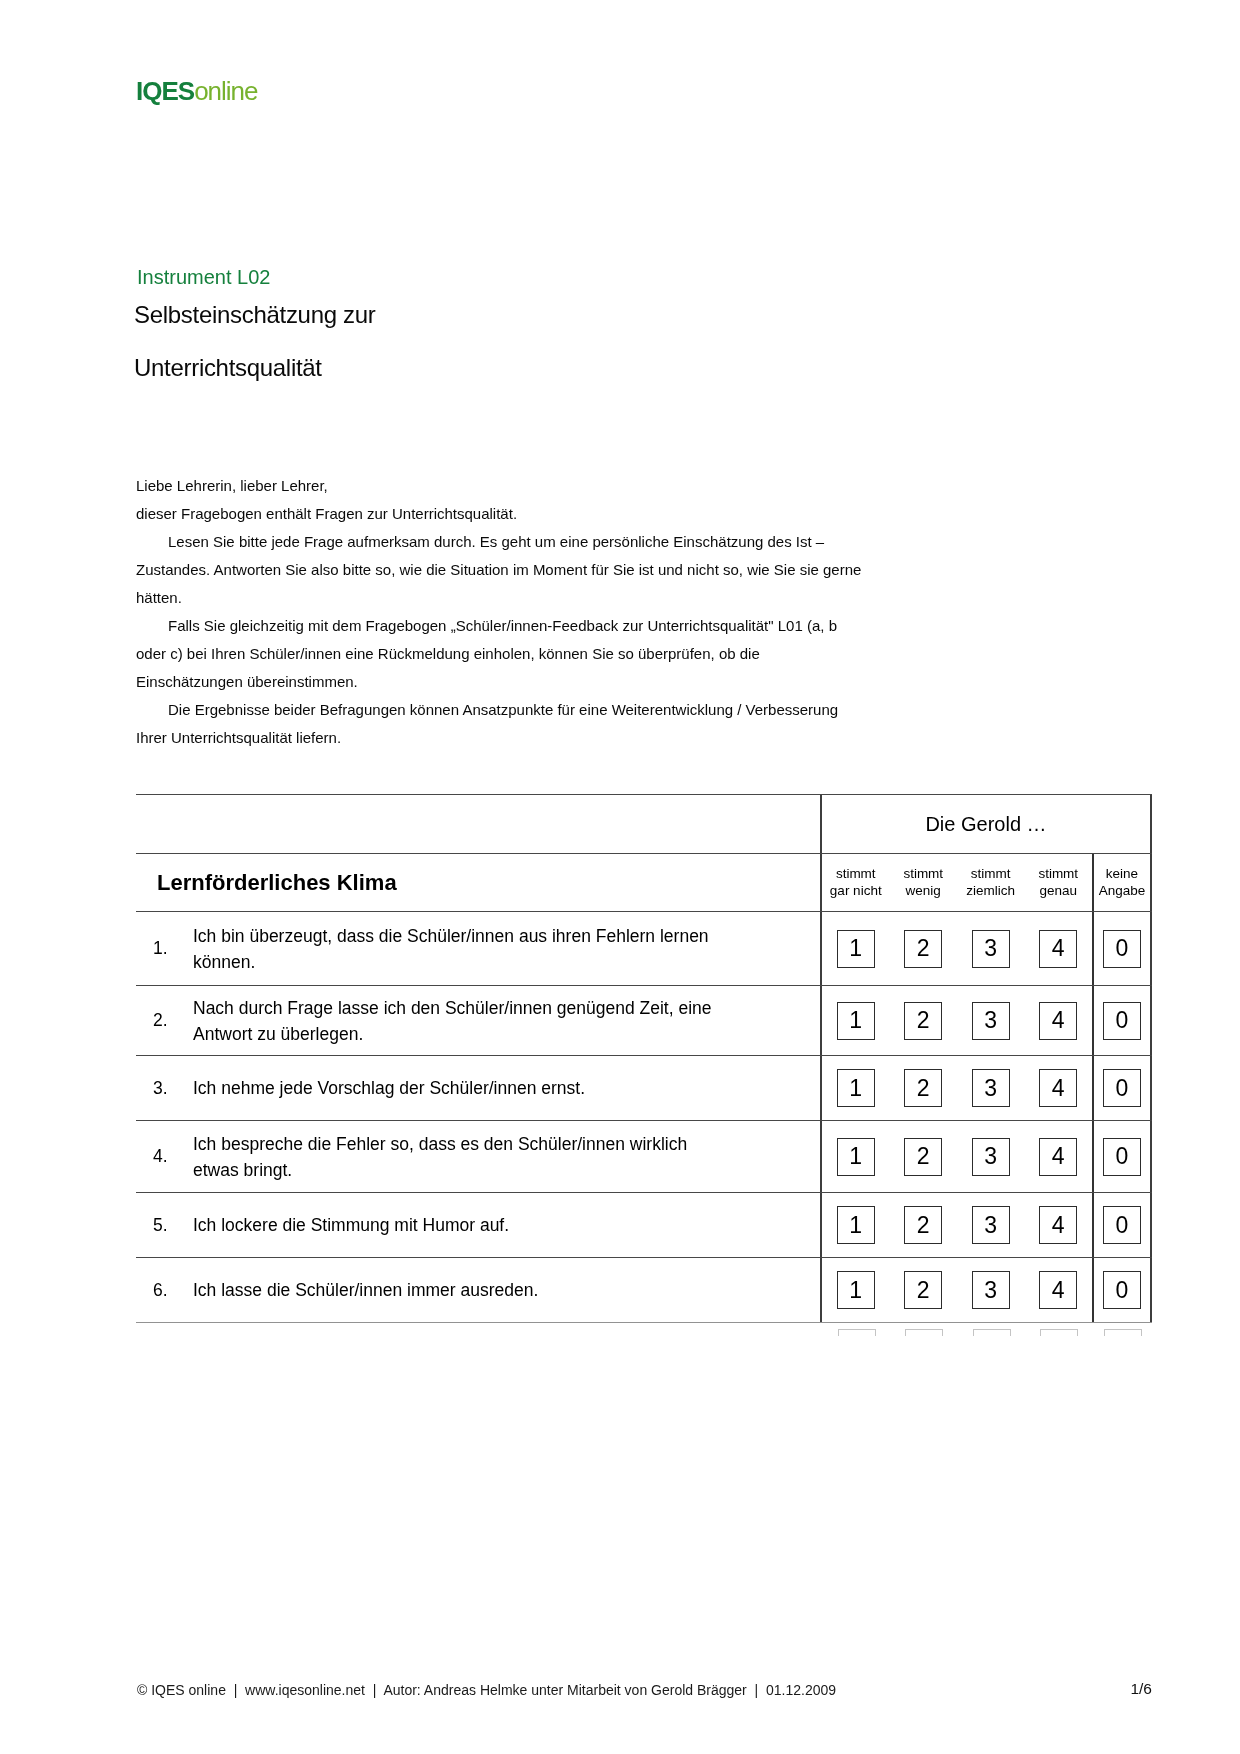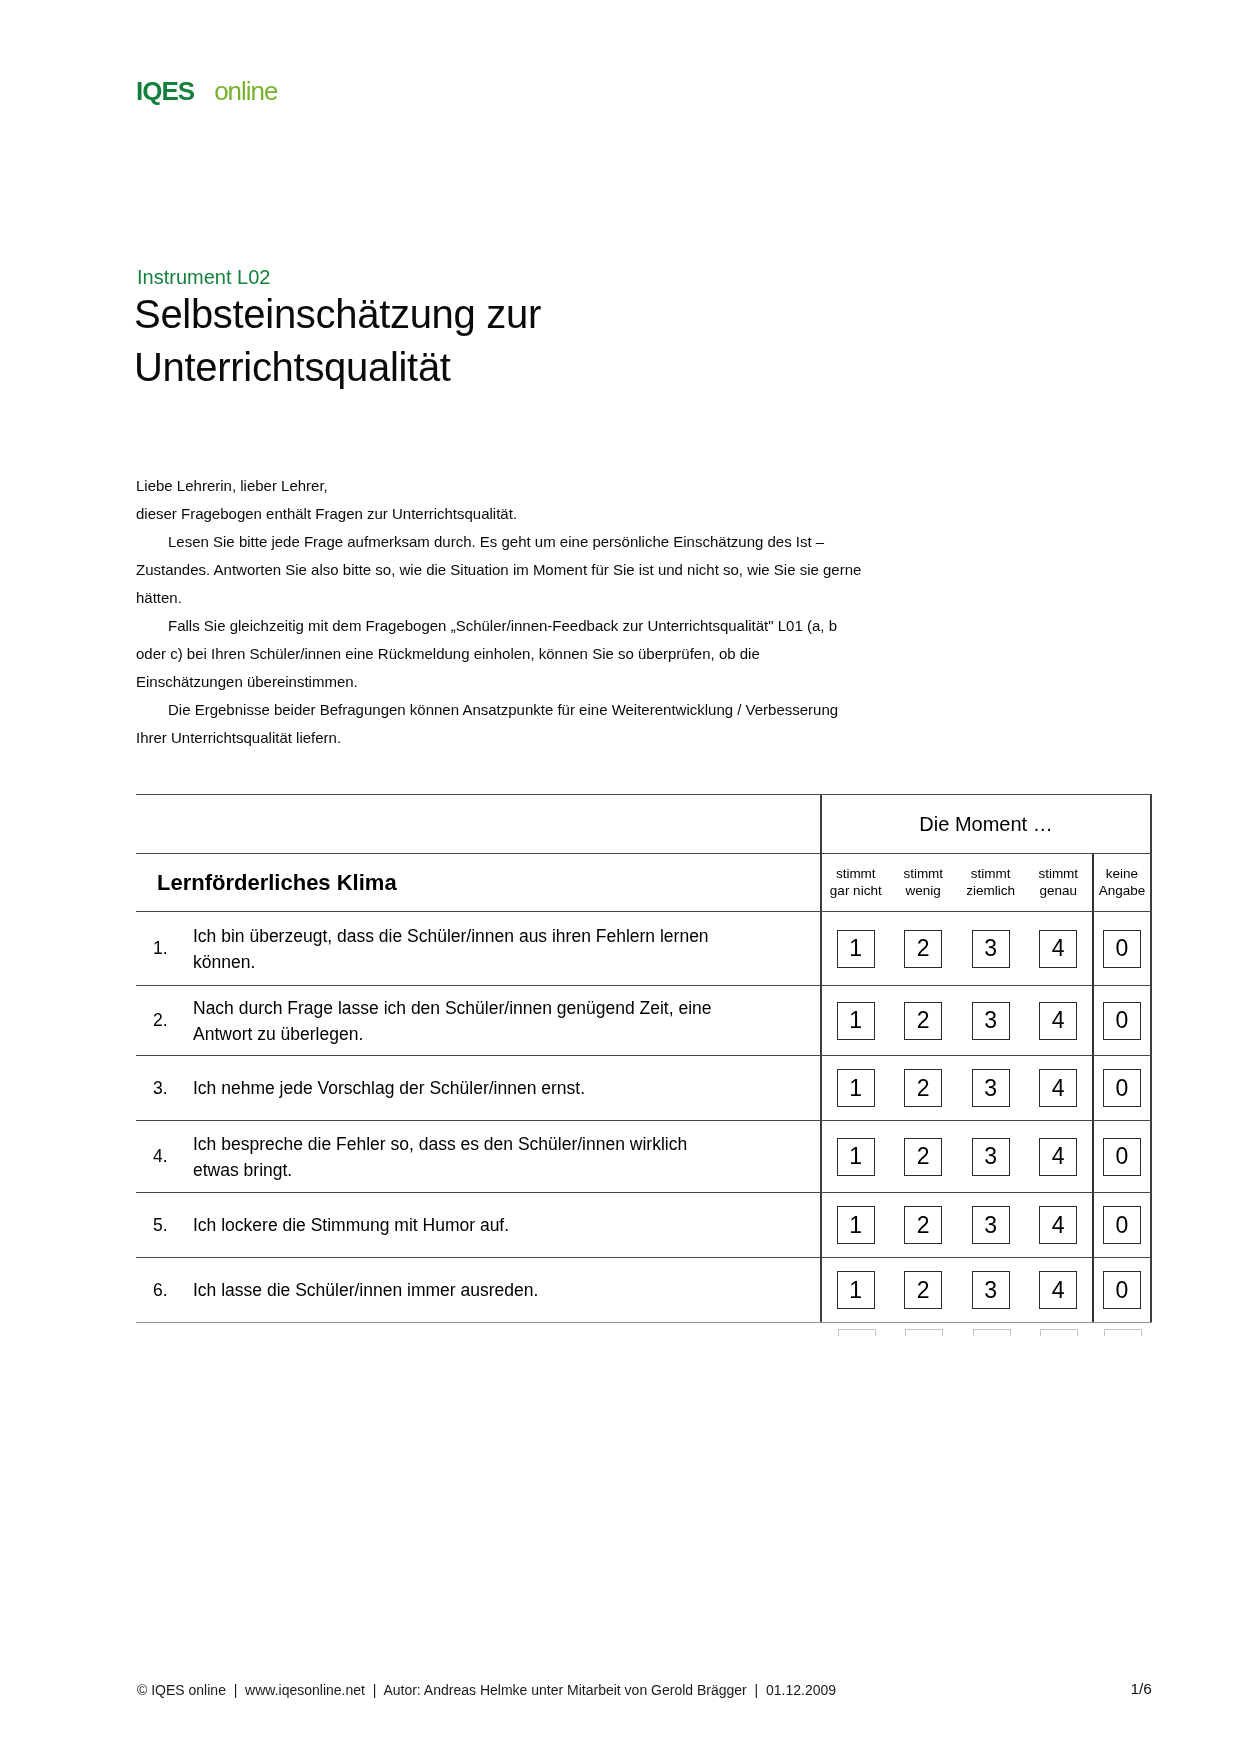--- a/index.html
+++ b/index.html
@@ -9,28 +9,28 @@
     height:1754px;
     background:#ffffff;
     font-family:"Liberation Sans", sans-serif;
     color:#000;
     overflow:hidden;
   }
 
   
   .brand { position:absolute; left:136px; top:76px; display:flex; align-items:baseline; }
   .logo-iqes { font-size:26px; font-weight:700; color:#15803d; letter-spacing:-1px; }
-  .logo-online { font-size:26px; font-weight:400; color:#77b22e; letter-spacing:-1px; margin-left:20px;text-align:right; }
+  .logo-online { font-size:26px; font-weight:400; color:#77b22e; letter-spacing:-1px; margin-left:0;text-align:right; }
   .tagline { font-size:18px; color:#222; margin-left:16px; letter-spacing:-0.2px; }
 
   
   .instrument { position:absolute; left:137px; top:266px; font-size:20px; color:#15803d; }
   .doc-title {
     position:absolute; left:134px; top:288px;
-    font-size:40px; line-height:53px; letter-spacing:-0.3px;
+    font-size:24px; line-height:53px; letter-spacing:-0.3px;
     white-space:pre-line; color:#0a0a0a;
   }
 
   
   .intro { position:absolute; left:136px; top:472px; width:1020px; }
   .intro p {
     margin:0; font-size:15px; line-height:28px;
     white-space:pre-line; color:#0a0a0a;
   }
   .intro p.indent { text-indent:32px; }
@@ -90,21 +90,21 @@
 oder c) bei Ihren Schüler/innen eine Rückmeldung einholen, können Sie so überprüfen, ob die
 Einschätzungen übereinstimmen.</p>
     <p class="indent">Die Ergebnisse beider Befragungen können Ansatzpunkte für eine Weiterentwicklung / Verbesserung
 Ihrer Unterrichtsqualität liefern.</p>
   </div>
 
   <div class="qtable">
 
     <div class="trow row-head">
       <div class="cell qcol"></div>
-      <div class="cell aussage-cell">Die Moment …</div>
+      <div class="cell aussage-cell">Die Gerold …</div>
     </div>
 
     <div class="trow row-labels">
       <div class="cell qcol section-cell">Lernförderliches Klima</div>
       <div class="cell rcol scale-label">stimmt
 gar nicht</div>
       <div class="cell rcol scale-label">stimmt
 wenig</div>
       <div class="cell rcol scale-label">stimmt
 ziemlich</div>

